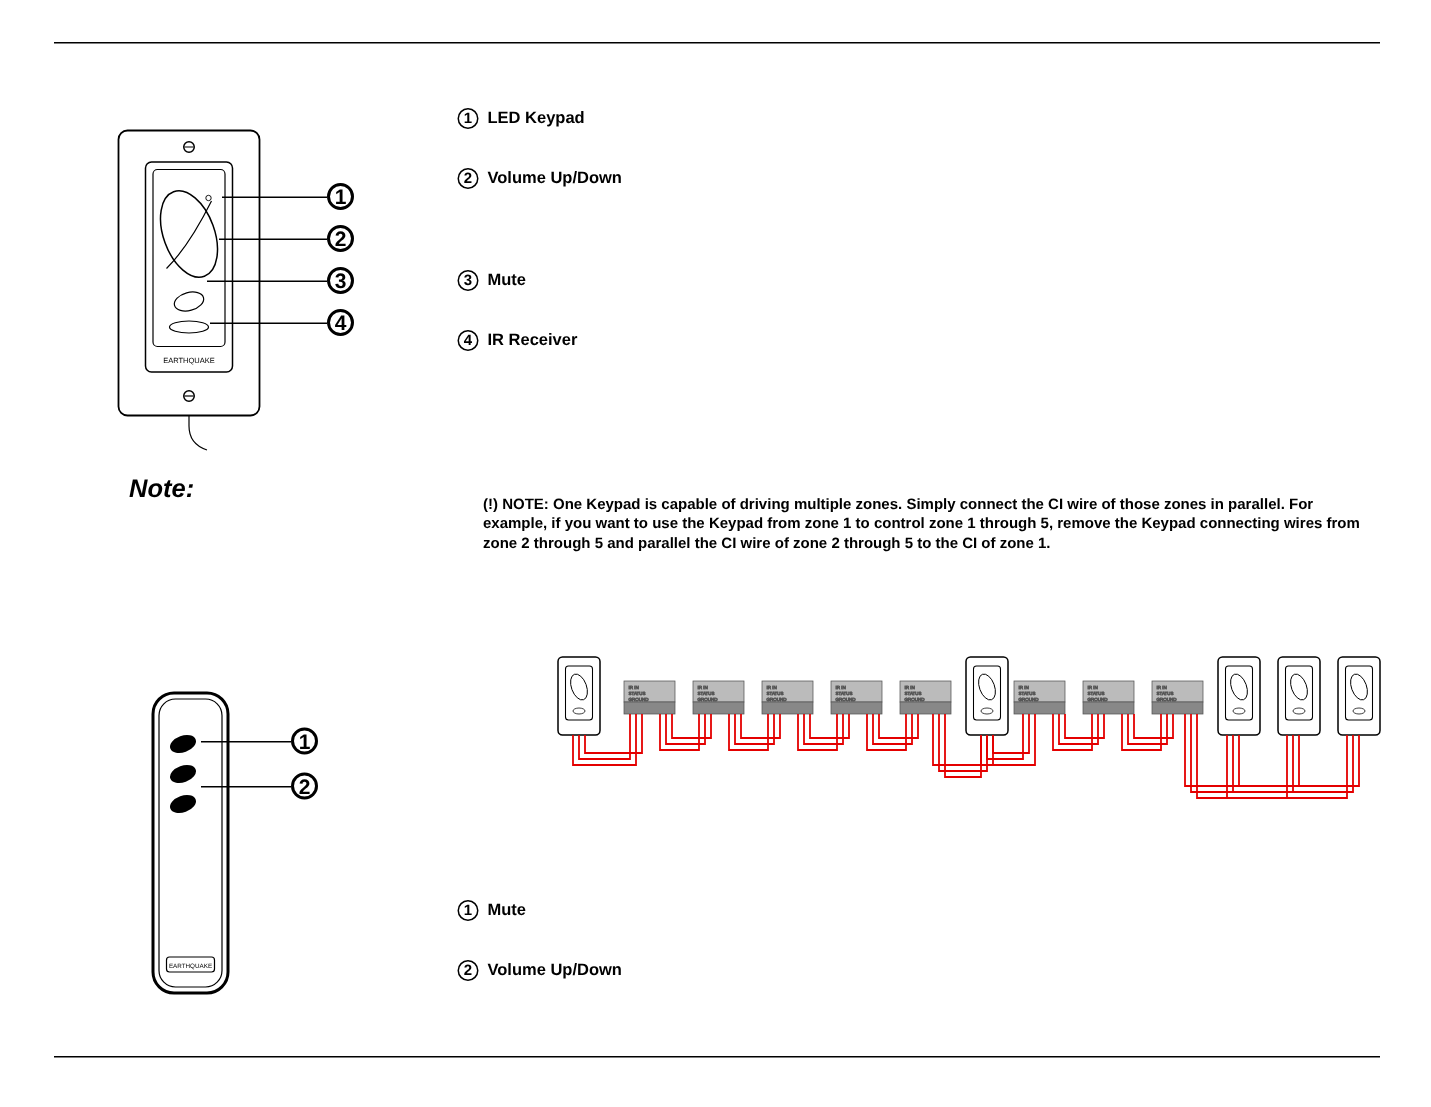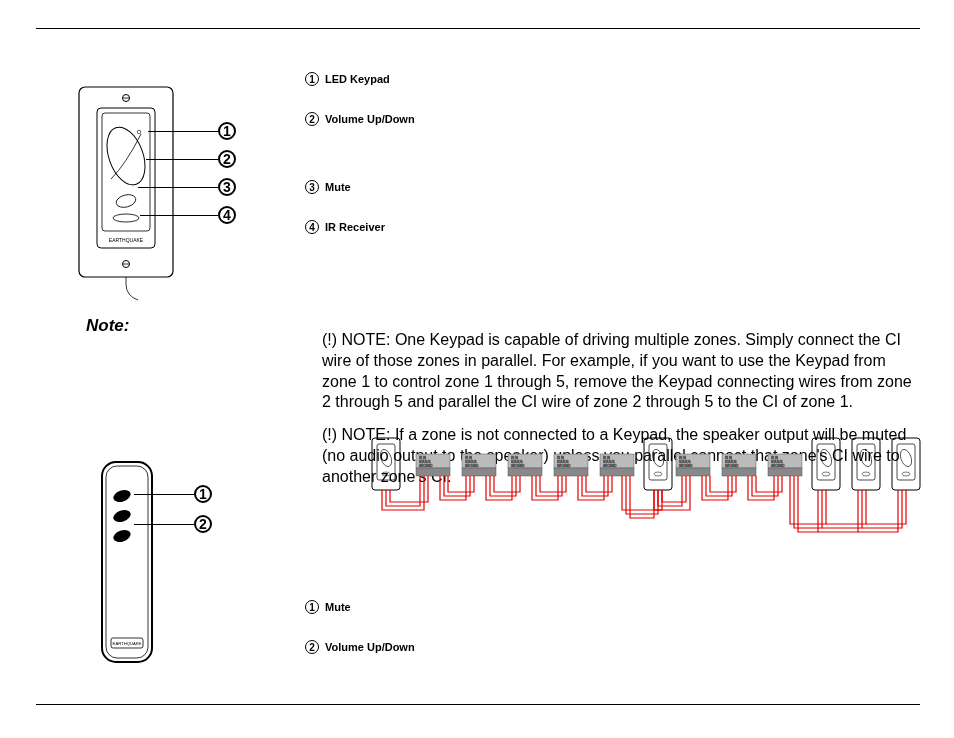--- a/index.html
+++ b/index.html
@@ -90,22 +90,22 @@
     font-weight: bold;
     font-style: italic;
   }
 
   
   .notes {
     position: absolute;
     left: 322px;
     top: 330px;
     width: 590px;
-    font-size: 16px;
-    font-weight: normal;
+    font-size: 10px;
+    font-weight: bold;
     line-height: 1.3;
   }
   .notes p { margin: 0 0 12px 0; }
 
   
   .remote-wrap {
     position: absolute;
     left: 100px;
     top: 460px;
   }
@@ -192,21 +192,20 @@
   <span class="num leader-num" style="left:140px; top:92px;">3</span>
 
   <div class="leader" style="left:62px; top:129px; width:78px;"></div>
   <span class="num leader-num" style="left:140px; top:120px;">4</span>
 </div>
 
 <div class="note-label">Note:</div>
 
 <div class="notes">
   <p>(!) NOTE: One Keypad is capable of driving multiple zones. Simply connect the CI wire of those zones in parallel. For example, if you want to use the Keypad from zone 1 to control zone 1 through 5, remove the Keypad connecting wires from zone 2 through 5 and parallel the CI wire of zone 2 through 5 to the CI of zone 1.</p>
-  <p>(!) NOTE: If a zone is not connected to a Keypad, the speaker output will be muted (no audio output to the speaker) unless you parallel connect that zone's CI wire to another zone's CI.</p>
 </div>
 
 <div class="wiring">
   <svg width="560" height="140" viewBox="0 0 560 140">
 
     <g id="kp">
       
     </g>
 
     <g transform="translate(0,0)">

